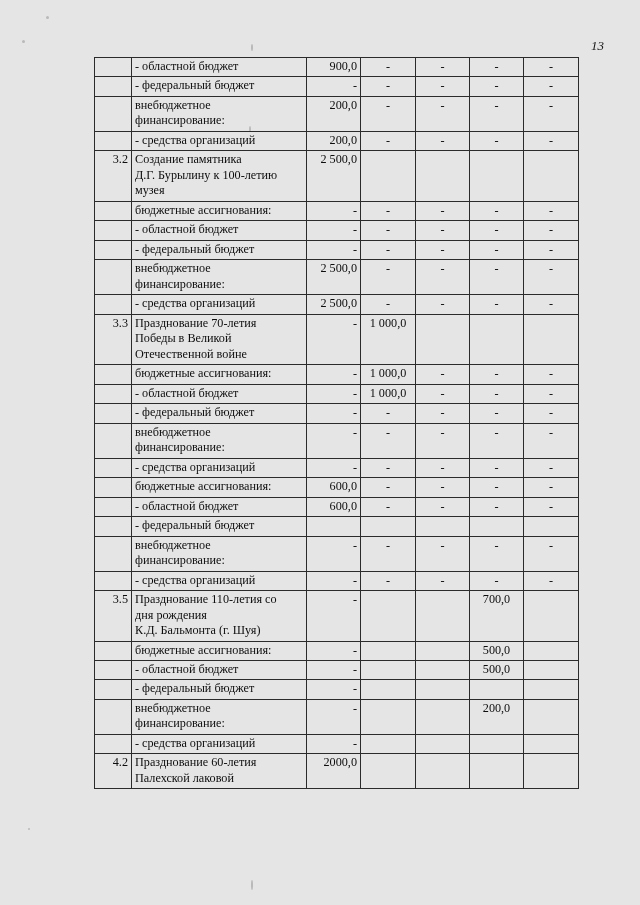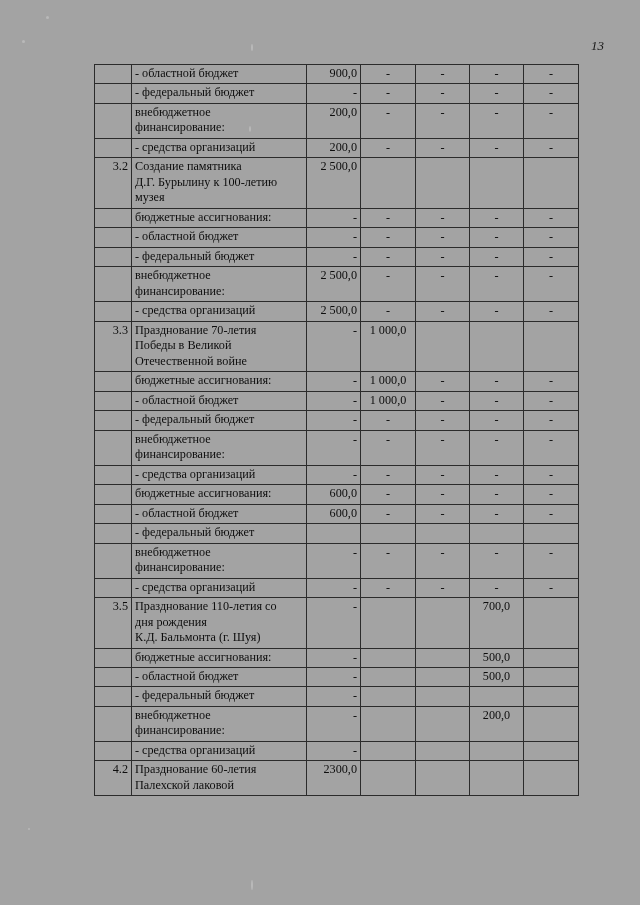--- a/index.html
+++ b/index.html
@@ -11,39 +11,39 @@
     width: 640px;
     height: 905px;
     position: relative;
     font-family: "Liberation Serif", serif;
     color: #0d0d0d;
     overflow: hidden;
   }
   .page {
     position: absolute;
     inset: 0;
-    background: #a3a3a3;
+    background: #e5e5e5;
   }
   
   .speck {
     position: absolute;
     background: #b9b9b9;
     border-radius: 50%;
   }
   .page-number {
     position: absolute;
     top: 38px;
     right: 36px;
     font-style: italic;
     font-size: 13px;
     color: #1a1a1a;
   }
   .table-wrap {
     position: absolute;
-    top: 64px;
+    top: 57px;
     left: 78px;
     width: 484px;
     padding-left: 16px;
   }
   table.doc-table {
     border-collapse: collapse;
     width: 484px;
     table-layout: fixed;
   }
   table.doc-table td {
@@ -346,21 +346,21 @@
             <td class="c-v">-</td>
             <td class="c-v2"></td>
             <td class="c-v3"></td>
             <td class="c-v4"></td>
             <td class="c-v5"></td>
           </tr>
           <tr>
             <td class="c-num">4.2</td>
             <td class="c-name multiline">Празднование 60-летия
 Палехской лаковой</td>
-            <td class="c-v">2300,0</td>
+            <td class="c-v">2000,0</td>
             <td class="c-v2"></td>
             <td class="c-v3"></td>
             <td class="c-v4"></td>
             <td class="c-v5"></td>
           </tr>
         </tbody>
     </table>
   </div>
 
 </div>

